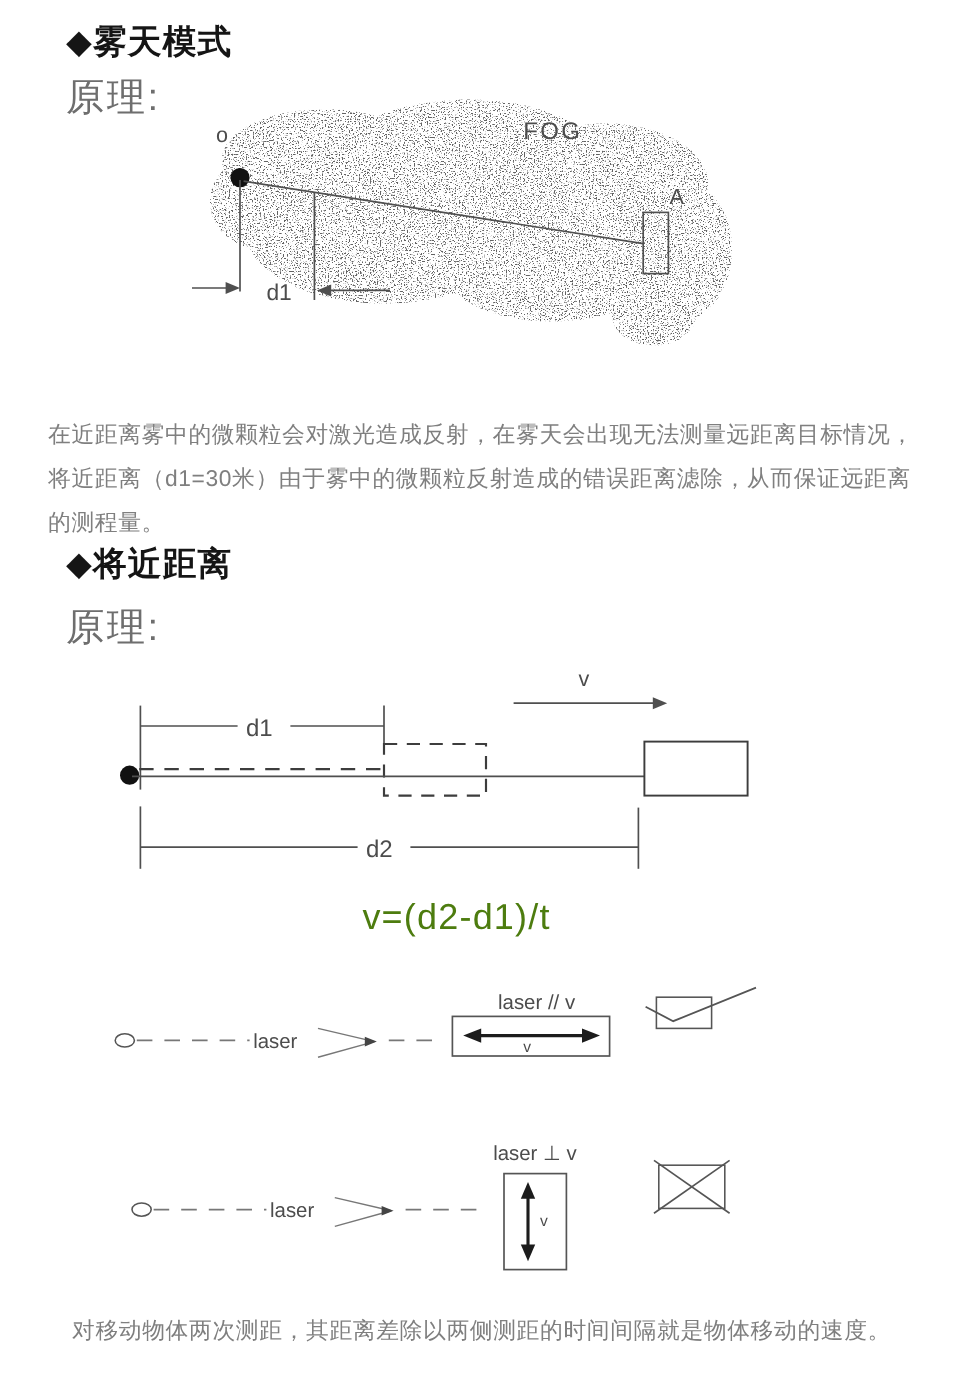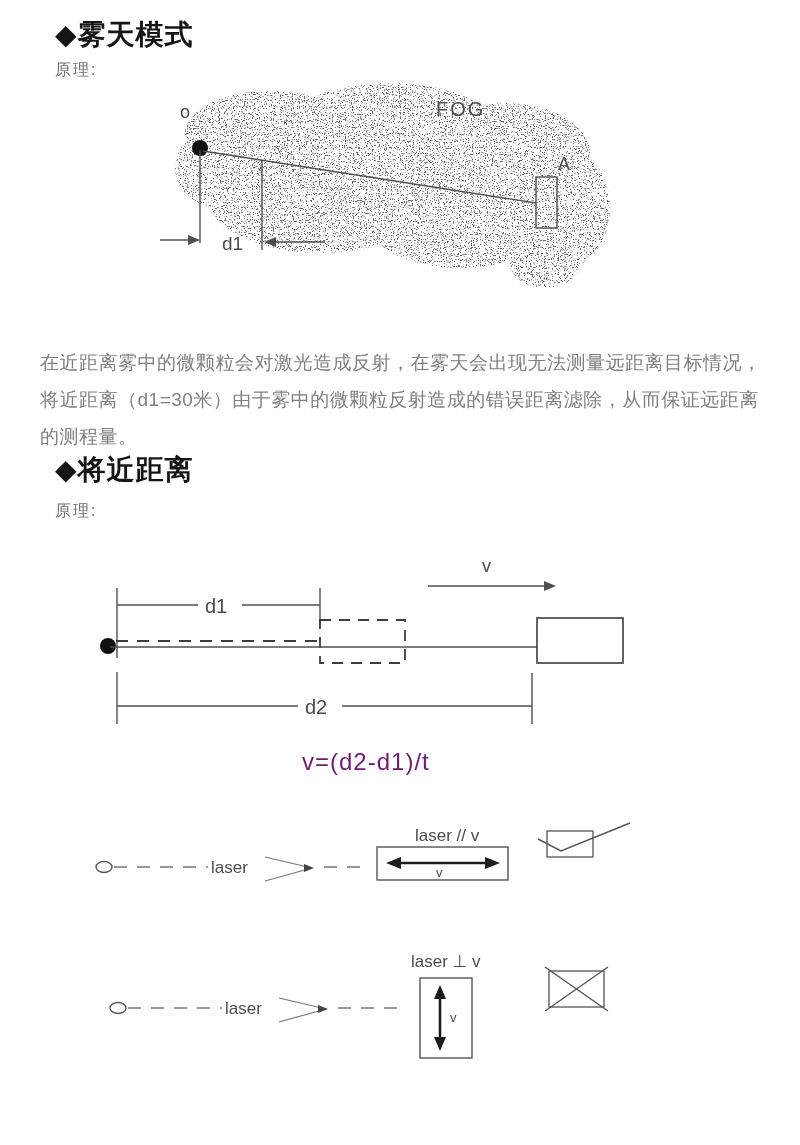--- a/index.html
+++ b/index.html
@@ -1,22 +1,22 @@
 <!DOCTYPE html>
 <html><head>
 <meta charset="utf-8">
 <style>
   html,body{margin:0;padding:0;background:#fff;}
   .page{position:relative;width:800px;height:1145px;background:#ffffff;overflow:hidden;
         font-family:"Liberation Sans","DejaVu Sans",sans-serif;border-radius:11px;}
   .abs{position:absolute;}
   .sec-heading{font-size:28px;font-weight:bold;color:#151515;letter-spacing:1px;}
-  .principle{font-size:16px;color:#6e6e6e;letter-spacing:2px;}
+  .principle{font-size:32px;color:#6e6e6e;letter-spacing:2px;}
   .body-text{font-size:19px;color:#7f7f7f;line-height:37px;letter-spacing:0.5px;}
-  .formula{font-size:24px;color:#701a75;letter-spacing:1px;}
+  .formula{font-size:30px;color:#4d7c0f;letter-spacing:1px;}
   svg text{font-family:"Liberation Sans","DejaVu Sans",sans-serif;fill:#4c4c4c;}
   .dline{stroke:#4f4f4f;stroke-width:1.4;fill:none;}
   .dthick{stroke:#1c1c1c;stroke-width:2.6;fill:none;}
 </style>
 </head>
 <body>
 
 <div class="page">
 
   <div class="abs sec-heading" style="left:55px;top:16px;">◆雾天模式</div>
@@ -155,14 +155,15 @@
       <text x="390" y="77" font-size="13" fill="#555">v</text>
     </g>
 
     <g>
       <rect x="489" y="26" width="55" height="36" fill="none" stroke="#555" stroke-width="1.3"></rect>
       <line x1="485" y1="22" x2="548" y2="66" stroke="#555" stroke-width="1.4"></line>
       <line x1="485" y1="66" x2="548" y2="22" stroke="#555" stroke-width="1.4"></line>
     </g>
   </svg>
 
+  <div class="abs body-text" style="left:60px;top:1095px;width:720px;line-height:30px;">对移动物体两次测距，其距离差除以两侧测距的时间间隔就是物体移动的速度。</div>
 
 </div>
 
 </body></html>

